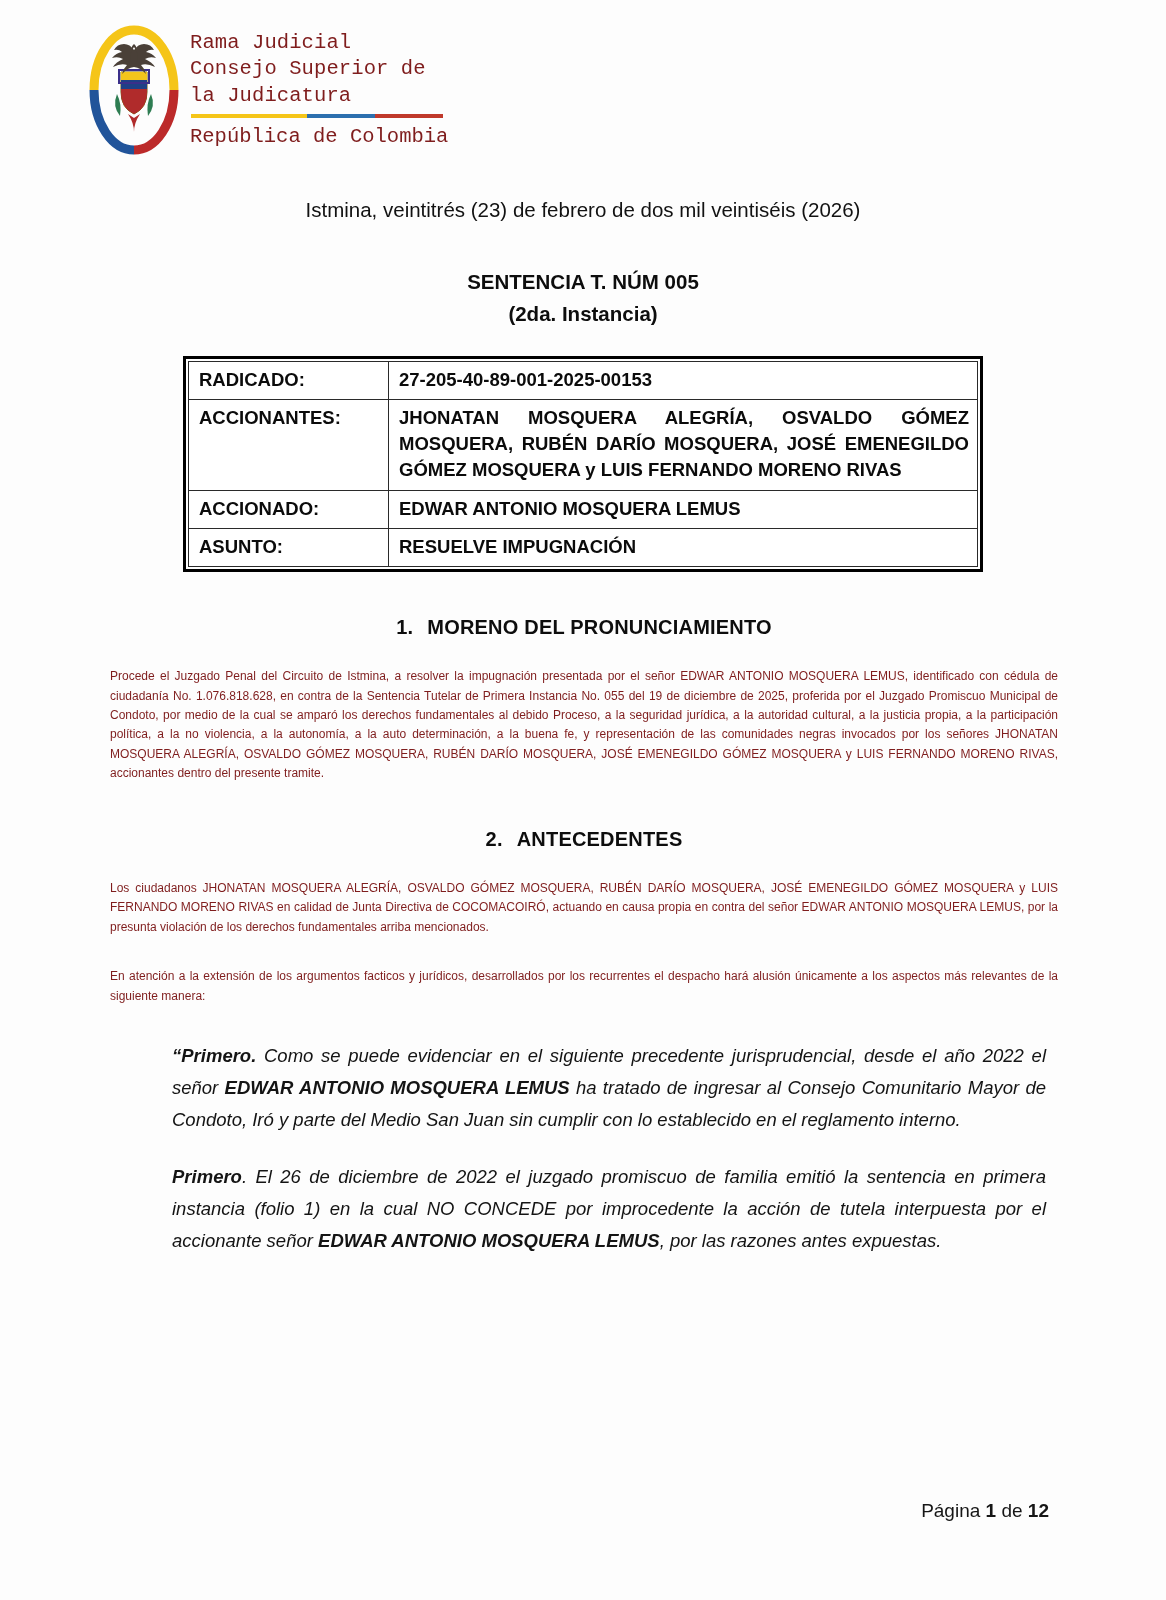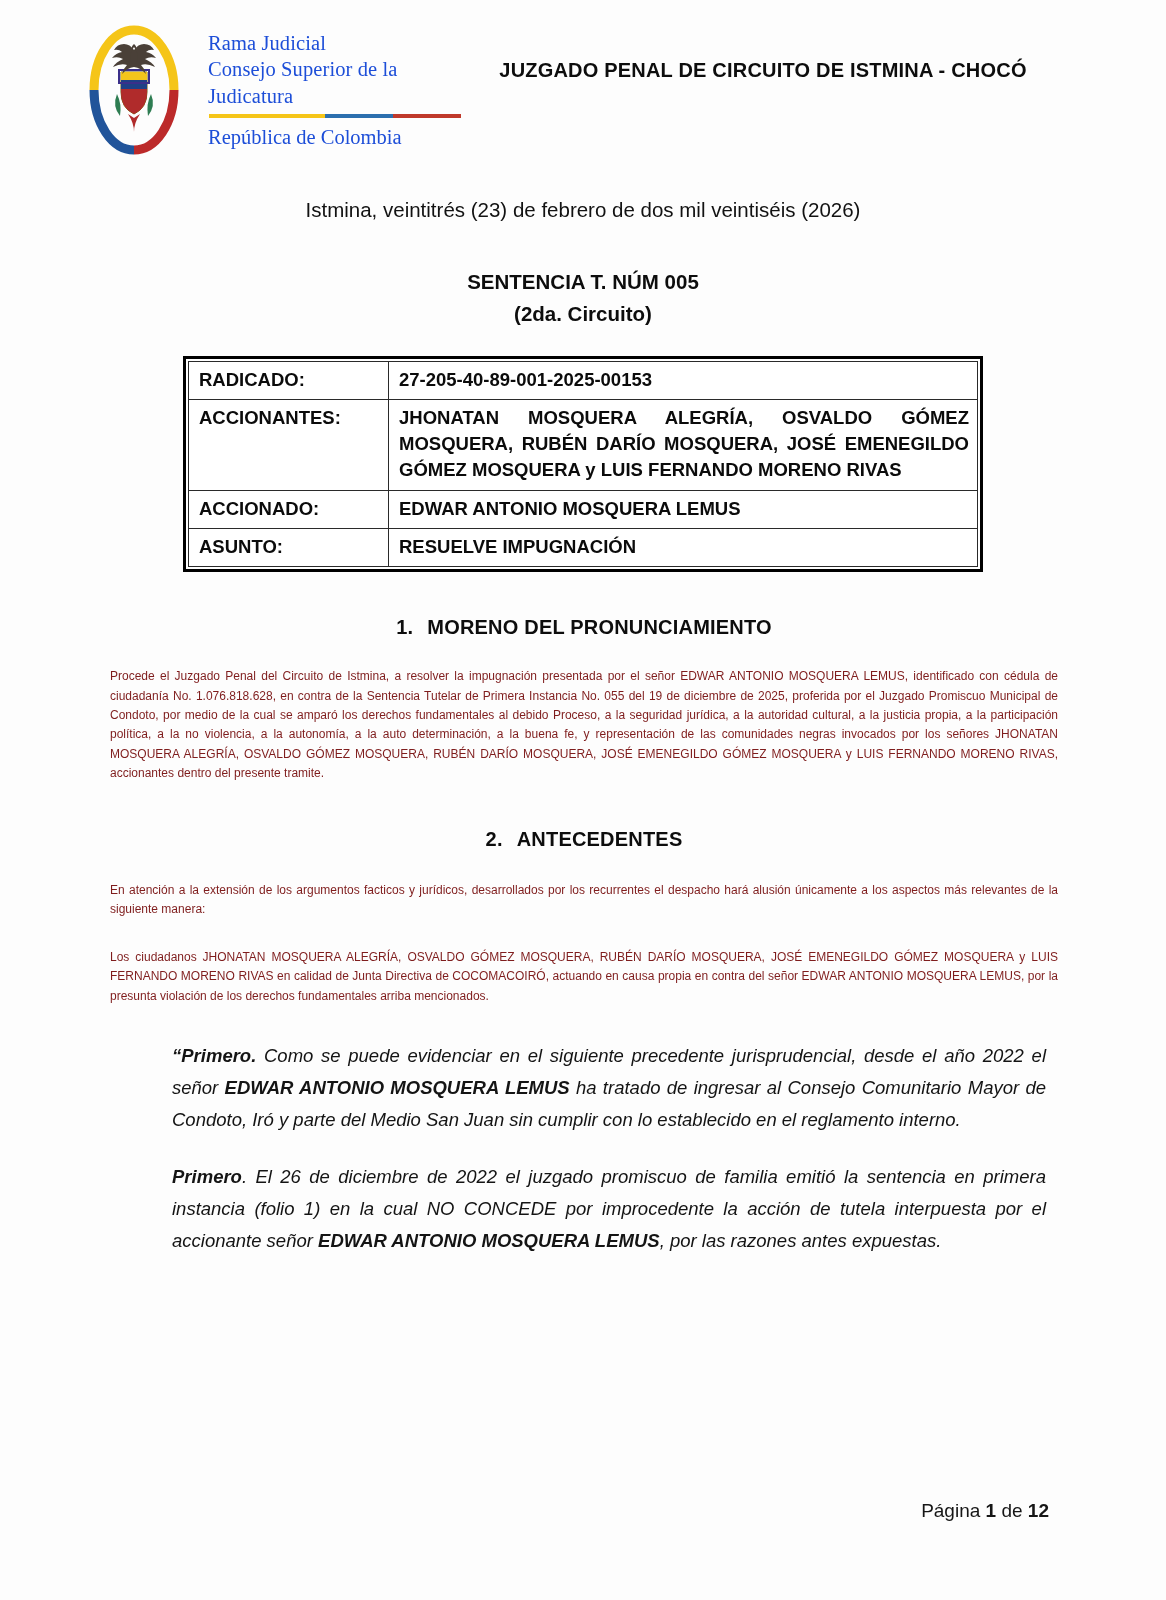--- a/index.html
+++ b/index.html
@@ -39,23 +39,23 @@
     flex: 0 0 auto;
     width: 370px;
   }
   .emblem {
     width: 92px;
     height: 132px;
     flex: 0 0 auto;
     position: relative;
   }
   .logo-words {
-    margin-left: 28px;
-    font-family: Liberation Serif, serif;
-    color: #1d4ed8;
+    margin-left: 10px;
+    font-family: Liberation Mono, monospace;
+    color: #7f1d1d;
     line-height: 1.28;
   }
   .logo-words .l1 { font-size: 20.5px; letter-spacing: .1px; }
   .logo-words .l2 { font-size: 20.5px; letter-spacing: .1px; }
   .tricolor-rule {
     width: 252px;
     height: 4px;
     margin: 5px 0 6px 1px;
     display: flex;
   }
@@ -225,28 +225,27 @@
         <div class="l2">Consejo Superior de la Judicatura</div>
         <div class="tricolor-rule">
           <i class="tc-y" style="background: rgb(245, 197, 24);"></i>
           <i class="tc-b" style="background: rgb(44, 111, 174);"></i>
           <i class="tc-r" style="background: rgb(192, 57, 43);"></i>
         </div>
         <div class="l3">República de Colombia</div>
       </div>
     </div>
 
-    <div class="court-title">JUZGADO PENAL DE CIRCUITO DE ISTMINA - CHOCÓ</div>
   </div>
 
   <div class="place-date">Istmina, veintitrés (23) de febrero de dos mil veintiséis (2026)</div>
 
   <div class="sentence-title">
     <div>SENTENCIA T. NÚM 005</div>
-    <div>(2da. Circuito)</div>
+    <div>(2da. Instancia)</div>
   </div>
 
   <div class="info-table-wrap">
     <table class="info-table">
       <tbody>
         <tr>
           <td class="label">RADICADO:</td>
           <td class="value">27-205-40-89-001-2025-00153</td>
         </tr>
         <tr>
@@ -270,22 +269,22 @@
     <h2 class="section-heading">
       <span class="num">1.</span><span>MORENO DEL PRONUNCIAMIENTO</span>
     </h2>
 
     <p class="para">Procede el Juzgado Penal del Circuito de Istmina, a resolver la impugnación presentada por el señor EDWAR ANTONIO MOSQUERA LEMUS, identificado con cédula de ciudadanía No. 1.076.818.628, en contra de la Sentencia Tutelar de Primera Instancia No. 055 del 19 de diciembre de 2025, proferida por el Juzgado Promiscuo Municipal de Condoto, por medio de la cual se amparó los derechos fundamentales al debido Proceso, a la seguridad jurídica, a la autoridad cultural, a la justicia propia, a la participación política, a la no violencia, a la autonomía, a la auto determinación, a la buena fe, y representación de las comunidades negras invocados por los señores JHONATAN MOSQUERA ALEGRÍA, OSVALDO GÓMEZ MOSQUERA, RUBÉN DARÍO MOSQUERA, JOSÉ EMENEGILDO GÓMEZ MOSQUERA y LUIS FERNANDO MORENO RIVAS, accionantes dentro del presente tramite.</p>
 
     <h2 class="section-heading">
       <span class="num">2.</span><span>ANTECEDENTES</span>
     </h2>
 
+    <p class="para">Los ciudadanos JHONATAN MOSQUERA ALEGRÍA, OSVALDO GÓMEZ MOSQUERA, RUBÉN DARÍO MOSQUERA, JOSÉ EMENEGILDO GÓMEZ MOSQUERA y LUIS FERNANDO MORENO RIVAS en calidad de Junta Directiva de COCOMACOIRÓ, actuando en causa propia en contra del señor EDWAR ANTONIO MOSQUERA LEMUS, por la presunta violación de los derechos fundamentales arriba mencionados.</p>
     <p class="para tight">En atención a la extensión de los argumentos facticos y jurídicos, desarrollados por los recurrentes el despacho hará alusión únicamente a los aspectos más relevantes de la siguiente manera:</p>
-    <p class="para">Los ciudadanos JHONATAN MOSQUERA ALEGRÍA, OSVALDO GÓMEZ MOSQUERA, RUBÉN DARÍO MOSQUERA, JOSÉ EMENEGILDO GÓMEZ MOSQUERA y LUIS FERNANDO MORENO RIVAS en calidad de Junta Directiva de COCOMACOIRÓ, actuando en causa propia en contra del señor EDWAR ANTONIO MOSQUERA LEMUS, por la presunta violación de los derechos fundamentales arriba mencionados.</p>
 
     <div class="quote-block">
       <p class="quote">
         <span class="q-b">“Primero.</span><span> Como se puede evidenciar en el siguiente precedente jurisprudencial, desde el año 2022 el señor </span><span class="q-b">EDWAR ANTONIO MOSQUERA LEMUS</span><span> ha tratado de ingresar al Consejo Comunitario Mayor de Condoto, Iró y parte del Medio San Juan sin cumplir con lo establecido en el reglamento interno.</span>
       </p>
       <p class="quote">
         <span class="q-b">Primero</span><span>. El 26 de diciembre de 2022 el juzgado promiscuo de familia emitió la sentencia en primera instancia (folio 1) en la cual NO CONCEDE por improcedente la acción de tutela interpuesta por el accionante señor </span><span class="q-b">EDWAR ANTONIO MOSQUERA LEMUS</span><span>, por las razones antes expuestas.</span>
       </p>
     </div>
   </div>

